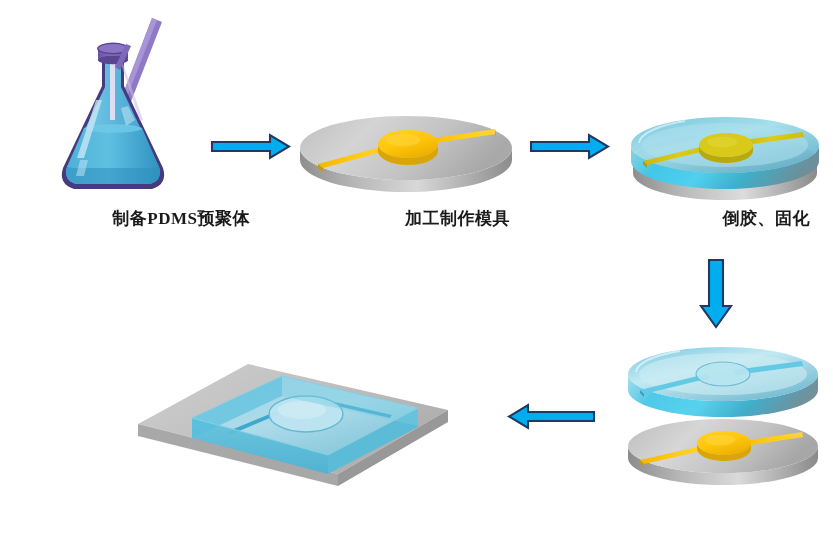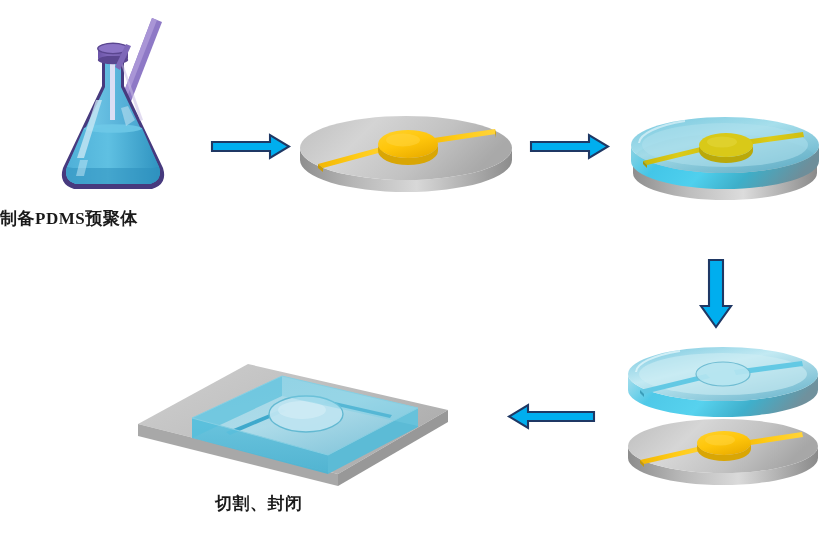--- a/index.html
+++ b/index.html
@@ -17,21 +17,21 @@
   }
   .stage {
     position: absolute;
     inset: 0;
   }
   .node {
     position: absolute;
   }
   .caption {
     position: absolute;
-    text-align: left;
+    text-align: right;
     font-family: "Liberation Serif", "DejaVu Serif", serif;
     font-weight: bold;
     font-size: 17px;
     color: #1a1a1a;
     letter-spacing: 0.5px;
     white-space: nowrap;
     line-height: 1;
   }
   .arrow {
     position: absolute;
@@ -141,20 +141,21 @@
 
       <path d="M124 32 L199 21 L200 26 L126 37 Z" fill="url(#goldChan)"></path>
       <path d="M199 21 L200 26 L200 30 L199 25 Z" fill="#C89A06"></path>
 
       <path d="M82 36 A30 14 0 0 0 142 36 L142 43 A30 14 0 0 1 82 43 Z" fill="#D9A605"></path>
 
       <ellipse cx="112" cy="36" rx="30" ry="14" fill="url(#goldTop)"></ellipse>
       <ellipse cx="107" cy="32" rx="17" ry="6.5" fill="#FFD74A" opacity="0.45"></ellipse>
     </svg>
   </div>
+  <div class="caption" style="left:310px; top:210px; width:200px;">加工制作模具</div>
 
   <div class="arrow" style="left:529px; top:132px;">
     <svg width="82" height="30" viewBox="0 0 82 30">
       <path d="M2 10 L60 10 L60 3 L79 14.5 L60 26 L60 19 L2 19 Z" fill="#00AEEF" stroke="#1F3864" stroke-width="2.1" stroke-linejoin="miter"></path>
     </svg>
   </div>
 
   <div class="node" style="left:625px; top:105px; width:200px; height:100px;">
     <svg width="200" height="100" viewBox="0 0 200 100">
       <defs>
@@ -194,20 +195,21 @@
       <path d="M18 56 L84 40 L88 44 L22 60 Z" fill="url(#goldChan3)"></path>
       <path d="M18 56 L22 60 L22 63 L18 59 Z" fill="#A89708"></path>
       <path d="M112 36 L178 27 L179 32 L114 41 Z" fill="url(#goldChan3)"></path>
       <path d="M74 40 A27 12 0 0 0 128 40 L128 46 A27 12 0 0 1 74 46 Z" fill="#BAA90A"></path>
       <ellipse cx="101" cy="40" rx="27" ry="12" fill="#D9C918"></ellipse>
       <ellipse cx="97" cy="37" rx="15" ry="5.5" fill="#E6D940" opacity="0.5"></ellipse>
 
       <path d="M14 38 A90 26 0 0 1 60 16" fill="none" stroke="#DFF4F9" stroke-width="2" opacity="0.7"></path>
     </svg>
   </div>
+  <div class="caption" style="left:640px; top:210px; width:170px;">倒胶、固化</div>
 
   <div class="arrow" style="left:698px; top:258px;">
     <svg width="36" height="72" viewBox="0 0 36 72">
       <path d="M11 2 L25 2 L25 48 L33 48 L18 69 L3 48 L11 48 Z" fill="#00AEEF" stroke="#1F3864" stroke-width="2.1" stroke-linejoin="miter"></path>
     </svg>
   </div>
 
   <div class="node" style="left:622px; top:340px; width:205px; height:150px;">
     <svg width="205" height="150" viewBox="0 0 205 150">
       <defs>
@@ -315,15 +317,14 @@
       <path d="M62 66 L62 86 L198 122 L198 103 Z" fill="url(#chipFront)" opacity="0.92"></path>
 
       <path d="M198 103 L198 122 L288 75 L288 56 Z" fill="#55BCD9" opacity="0.92"></path>
 
       <path d="M62 66 L152 24 L152 44 L62 86 Z" fill="#55BFDC" opacity="0.65"></path>
       <path d="M152 24 L288 56 L288 74 L152 44 Z" fill="#79CDE4" opacity="0.4"></path>
 
       <path d="M62 66 L152 24 L288 56 L198 103 Z" fill="none" stroke="#86CFE3" stroke-width="1"></path>
     </svg>
   </div>
-  <div class="caption" style="left:215px; top:495px; width:200px;">切割、封闭</div>
 
 </div>
 
 </body></html>

